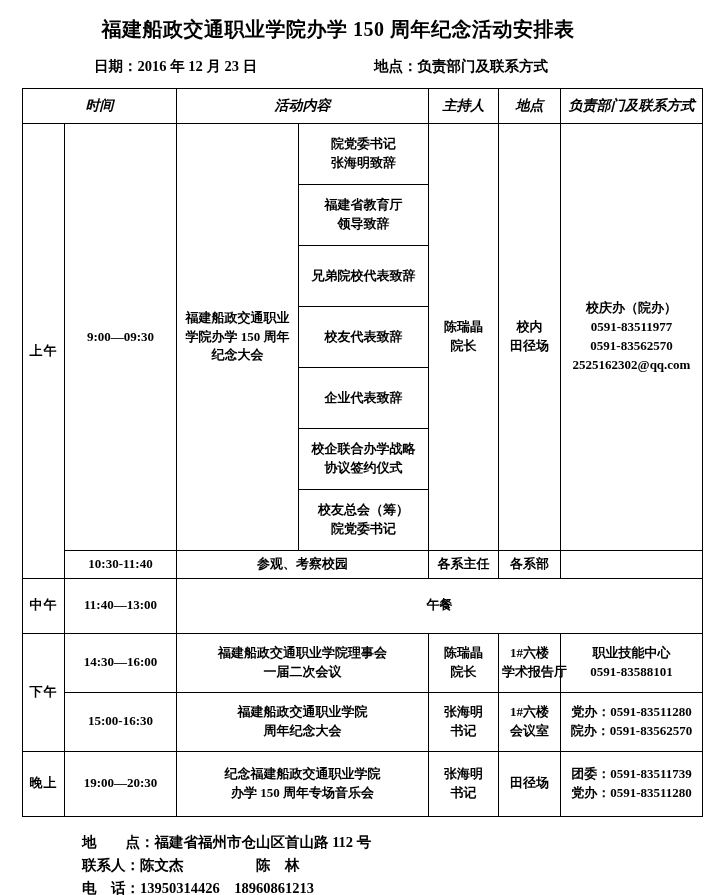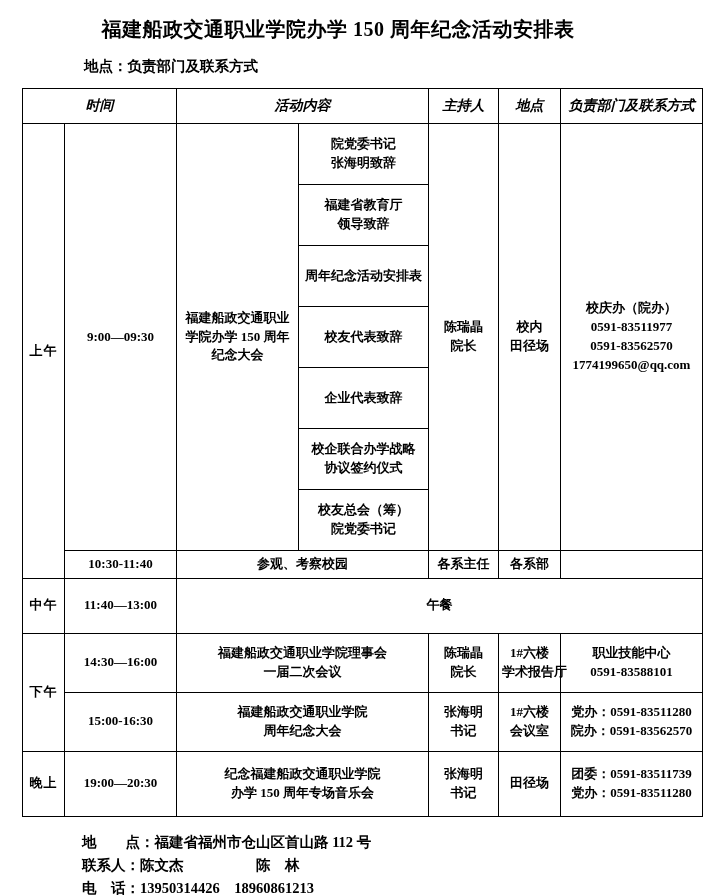--- a/index.html
+++ b/index.html
@@ -96,20 +96,21 @@
   .phones { letter-spacing: 0px; }
 </style>
 </head>
 <body>
 
 <div class="page">
 
   <div class="doc-title">福建船政交通职业学院办学 150 周年纪念活动安排表</div>
 
   <div class="meta-row">
+    <div class="meta-date">日期：2016 年 12 月 23 日</div>
     <div class="meta-place">地点：负责部门及联系方式</div>
   </div>
 
   <table class="sched">
     <colgroup>
       <col class="col-period">
       <col class="col-time">
       <col class="col-content-a">
       <col class="col-content-b">
       <col class="col-host">
@@ -140,32 +141,32 @@
           <div>院长</div>
         </td>
         <td rowspan="7" class="cell-lines">
           <div>校内</div>
           <div>田径场</div>
         </td>
         <td rowspan="7" class="dept-cell">
           <div>校庆办（院办）</div>
           <div>0591-83511977</div>
           <div>0591-83562570</div>
-          <div>1774199650@qq.com</div>
+          <div>2525162302@qq.com</div>
         </td>
       </tr>
       <tr>
         <td class="sub-item cell-lines">
           <div>福建省教育厅</div>
           <div>领导致辞</div>
         </td>
       </tr>
       <tr>
         <td class="sub-item cell-lines">
-          <div>周年纪念活动安排表</div>
+          <div>兄弟院校代表致辞</div>
         </td>
       </tr>
       <tr>
         <td class="sub-item cell-lines">
           <div>校友代表致辞</div>
         </td>
       </tr>
       <tr>
         <td class="sub-item cell-lines">
           <div>企业代表致辞</div>

